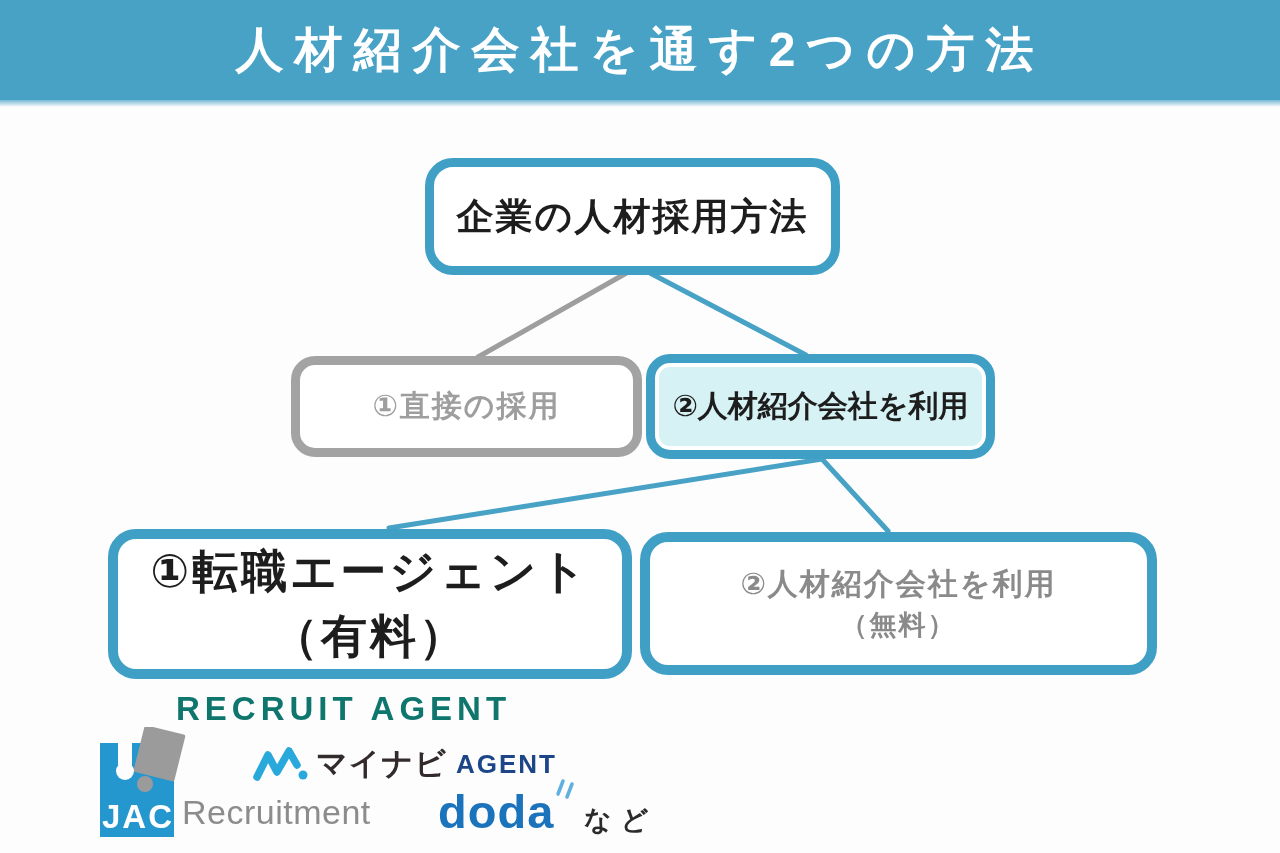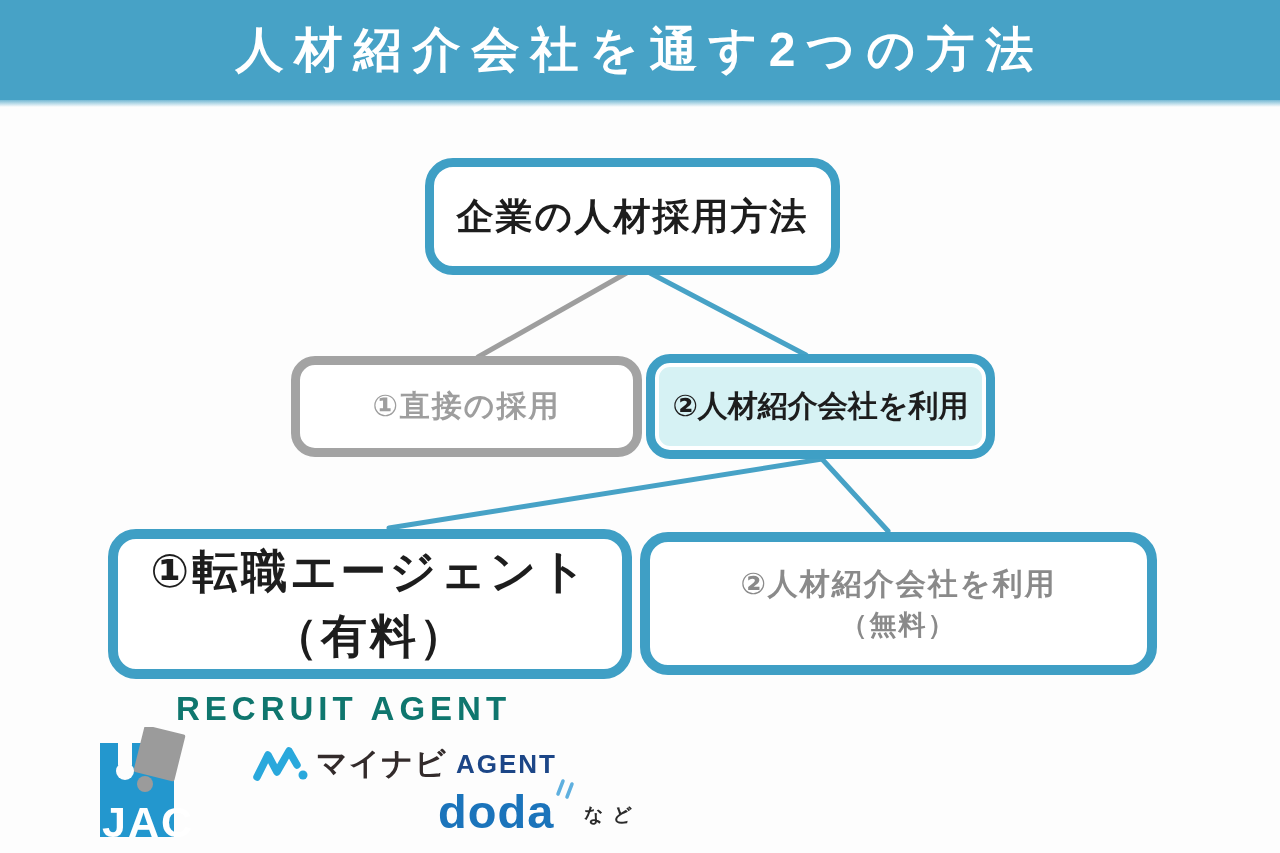--- a/index.html
+++ b/index.html
@@ -64,36 +64,36 @@
   .logo-mynavi {
     position:absolute; left:253px; top:742px; height:44px;
     display:flex; align-items:center; white-space:nowrap;
   }
   .mynavi-brand { color:#332B2B; font-size:31px; font-weight:bold; margin-left:7px; letter-spacing:1px; }
   .mynavi-agent { color:#1C4687; font-size:26px; font-weight:bold; margin-left:9px; letter-spacing:2px; }
 
   .logo-jac { position:absolute; left:98px; top:727px; width:300px; height:118px; }
   .jac-mark-text {
     position:absolute; left:4px; top:71px;
-    color:#ffffff; font-size:43px; font-weight:bold; letter-spacing:2px;
+    color:#ffffff; font-size:33px; font-weight:bold; letter-spacing:2px;
   }
   .jac-recruitment {
     position:absolute; left:84px; top:66px;
     color:#8C8C8C; font-size:34px; font-weight:400; letter-spacing:0.5px; white-space:nowrap;
   }
 
   .logo-doda { position:absolute; left:438px; top:784px; width:160px; height:60px; }
   .doda-text {
     position:absolute; left:0; top:0;
     color:#1B74BB; font-size:47px; font-weight:bold; letter-spacing:1px;
   }
   .doda-accent { position:absolute; left:116px; top:-6px; }
   .logo-etc {
     position:absolute; left:584px; top:802px;
-    color:#2B2B2B; font-size:19px; font-weight:bold; letter-spacing:9px; white-space:nowrap;
+    color:#2B2B2B; font-size:27px; font-weight:bold; letter-spacing:9px; white-space:nowrap;
   }
 
   
   .watermark {
     position:absolute; right:18px; bottom:5px;
     font-family:"DejaVu Serif","Liberation Serif",serif; font-style:italic;
     color:#BFBFBF; font-size:21px; letter-spacing:1px;
   }
 </style>
 </head>
@@ -149,20 +149,21 @@
     <svg width="190" height="118" viewBox="0 0 190 118">
       <rect x="2" y="16" width="74" height="94" fill="#2397CE"></rect>
       <g transform="rotate(14 60 28)">
         <rect x="40" y="2" width="42" height="48" rx="2" fill="#9B9B9B"></rect>
       </g>
       <rect x="20" y="16" width="14" height="22" fill="#FDFDFD"></rect>
       <circle cx="27" cy="44" r="9" fill="#FDFDFD"></circle>
       <circle cx="47" cy="57" r="8" fill="#9B9B9B"></circle>
     </svg>
     <span class="jac-mark-text">JAC</span>
+    <span class="jac-recruitment">Recruitment</span>
   </div>
 
   <div class="logo-doda">
     <span class="doda-text">doda</span>
     <svg class="doda-accent" width="24" height="22" viewBox="0 0 24 22">
       <path d="M4,16 L9,3" stroke="#5FB0DF" stroke-width="3.5" stroke-linecap="round"></path>
       <path d="M13,19 L18,6" stroke="#5FB0DF" stroke-width="3.5" stroke-linecap="round"></path>
     </svg>
   </div>
 

